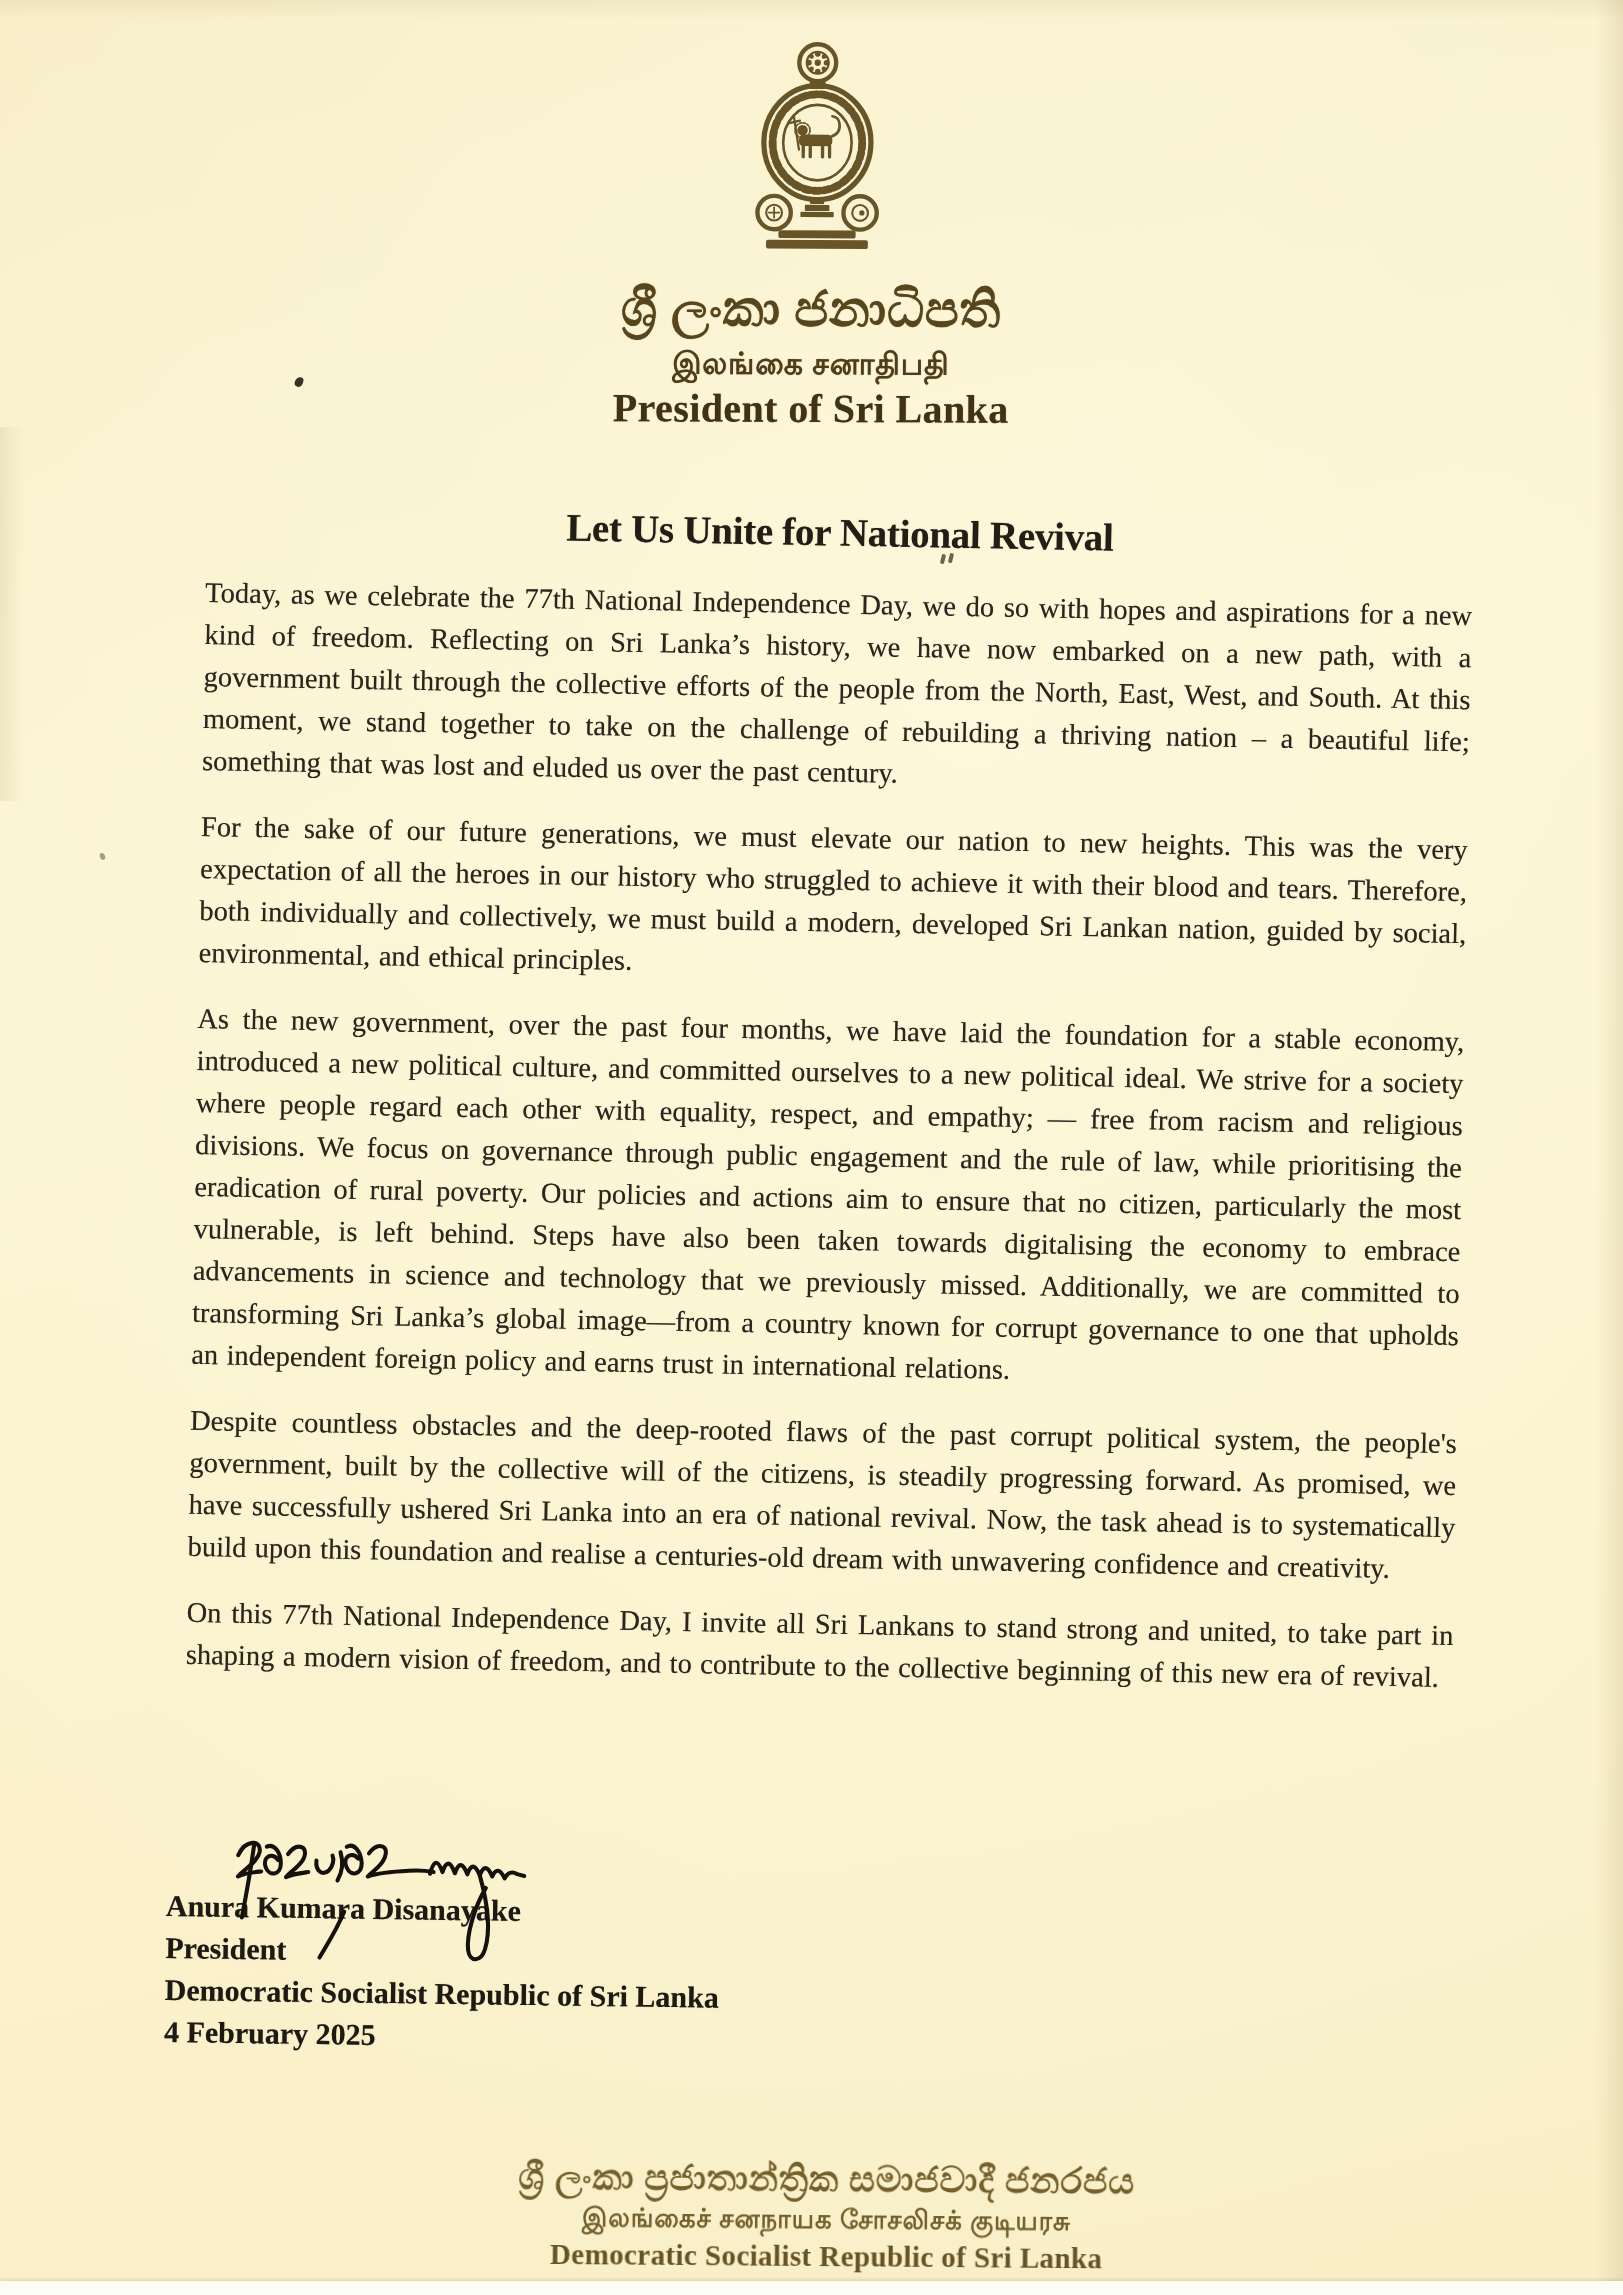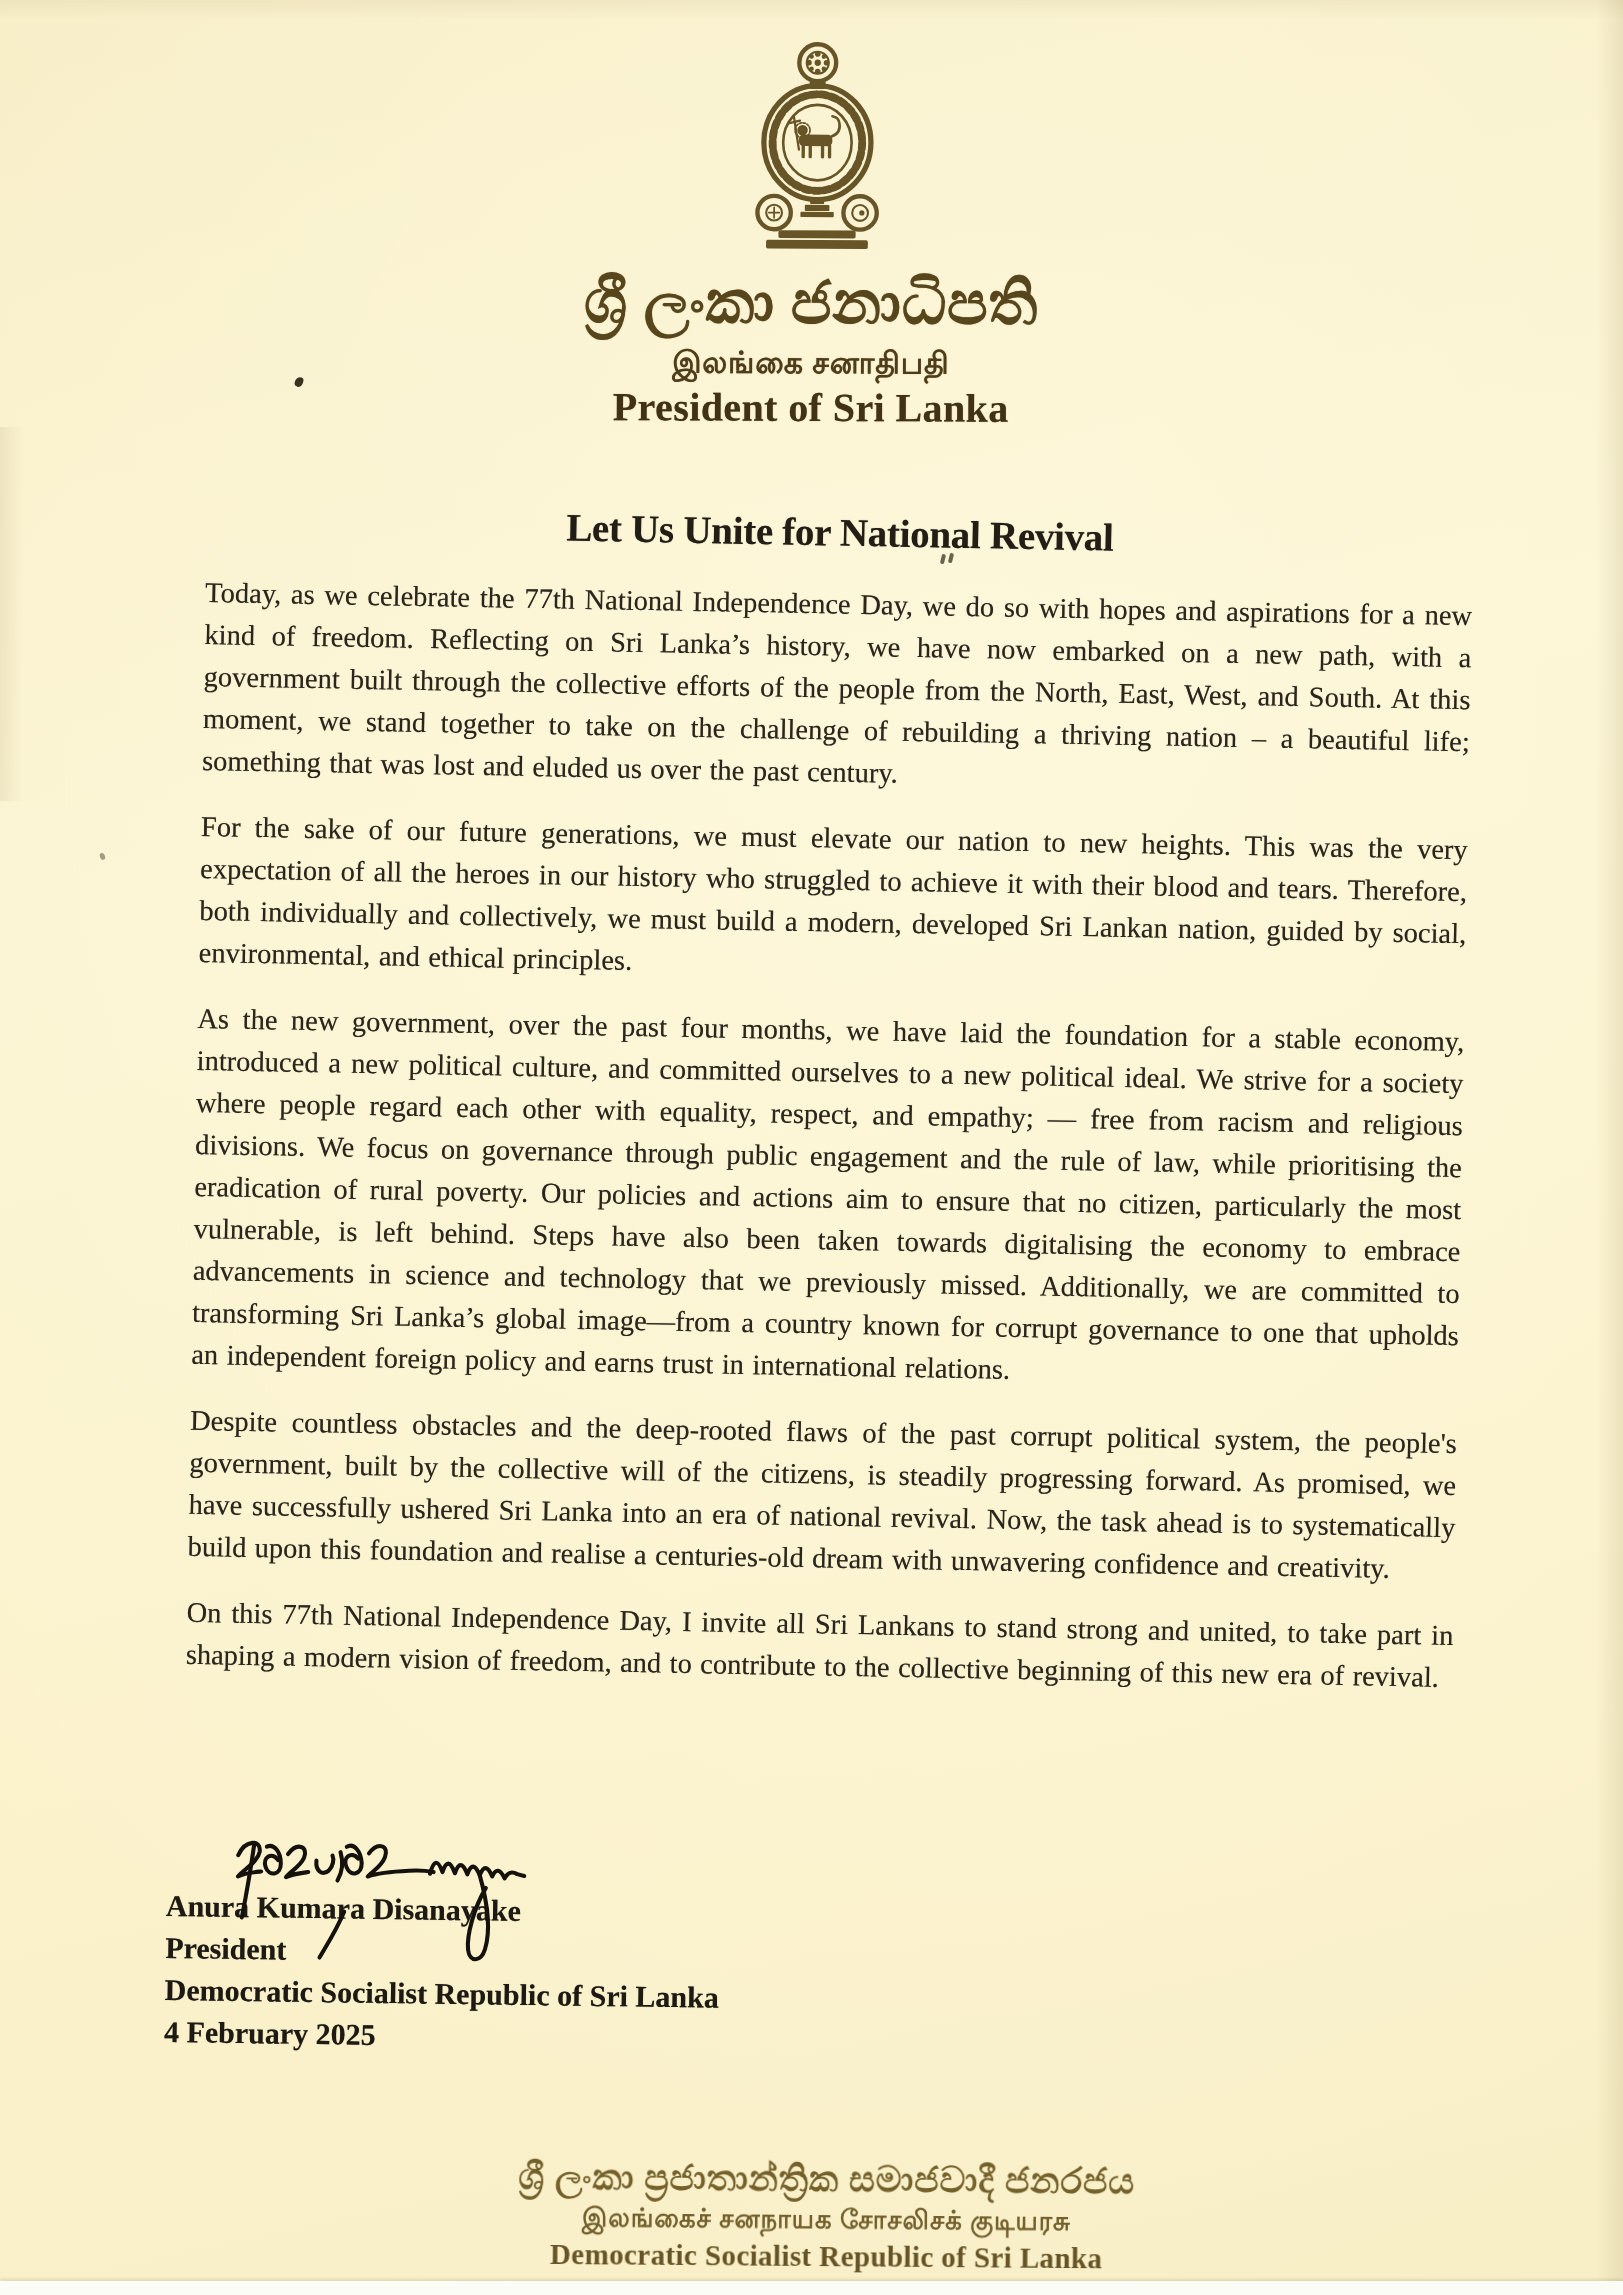--- a/index.html
+++ b/index.html
@@ -31,21 +31,21 @@
   .speck-c { left:100px; top:853px; width:4.5px; height:7.1px; border-radius:50%; opacity:.45; transform:rotate(-20deg); }
 
   
   .letterhead {
     position:absolute; top:39px; left:0; width:100%;
     display:flex; flex-direction:column; align-items:center;
     transform: rotate(.25deg);
   }
   .emblem { width:144px; height:215px; margin-left:10.7px; opacity:.94; }
   .head-si {
-    margin-top:16px; font-size:60px; font-weight:bold; color:#57451c;
+    margin-top:28px; font-size:50px; font-weight:bold; color:#57451c;
     letter-spacing:0.9px; text-shadow:0 0 0.9px rgba(87,69,28,.6); line-height:1.1;
   }
   .head-ta {
     margin-top:9px; font-size:30px; font-weight:bold; color:#4e3d18;
     letter-spacing:0.9px; text-shadow:0 0 0.9px rgba(78,61,24,.55); line-height:1.2;
   }
   .head-en {
     margin-top:5.3px; font-size:40px; font-weight:bold; color:#413215;
     letter-spacing:0.4px; text-shadow:0 0 0.9px rgba(65,50,21,.6); line-height:1.1;
   }

